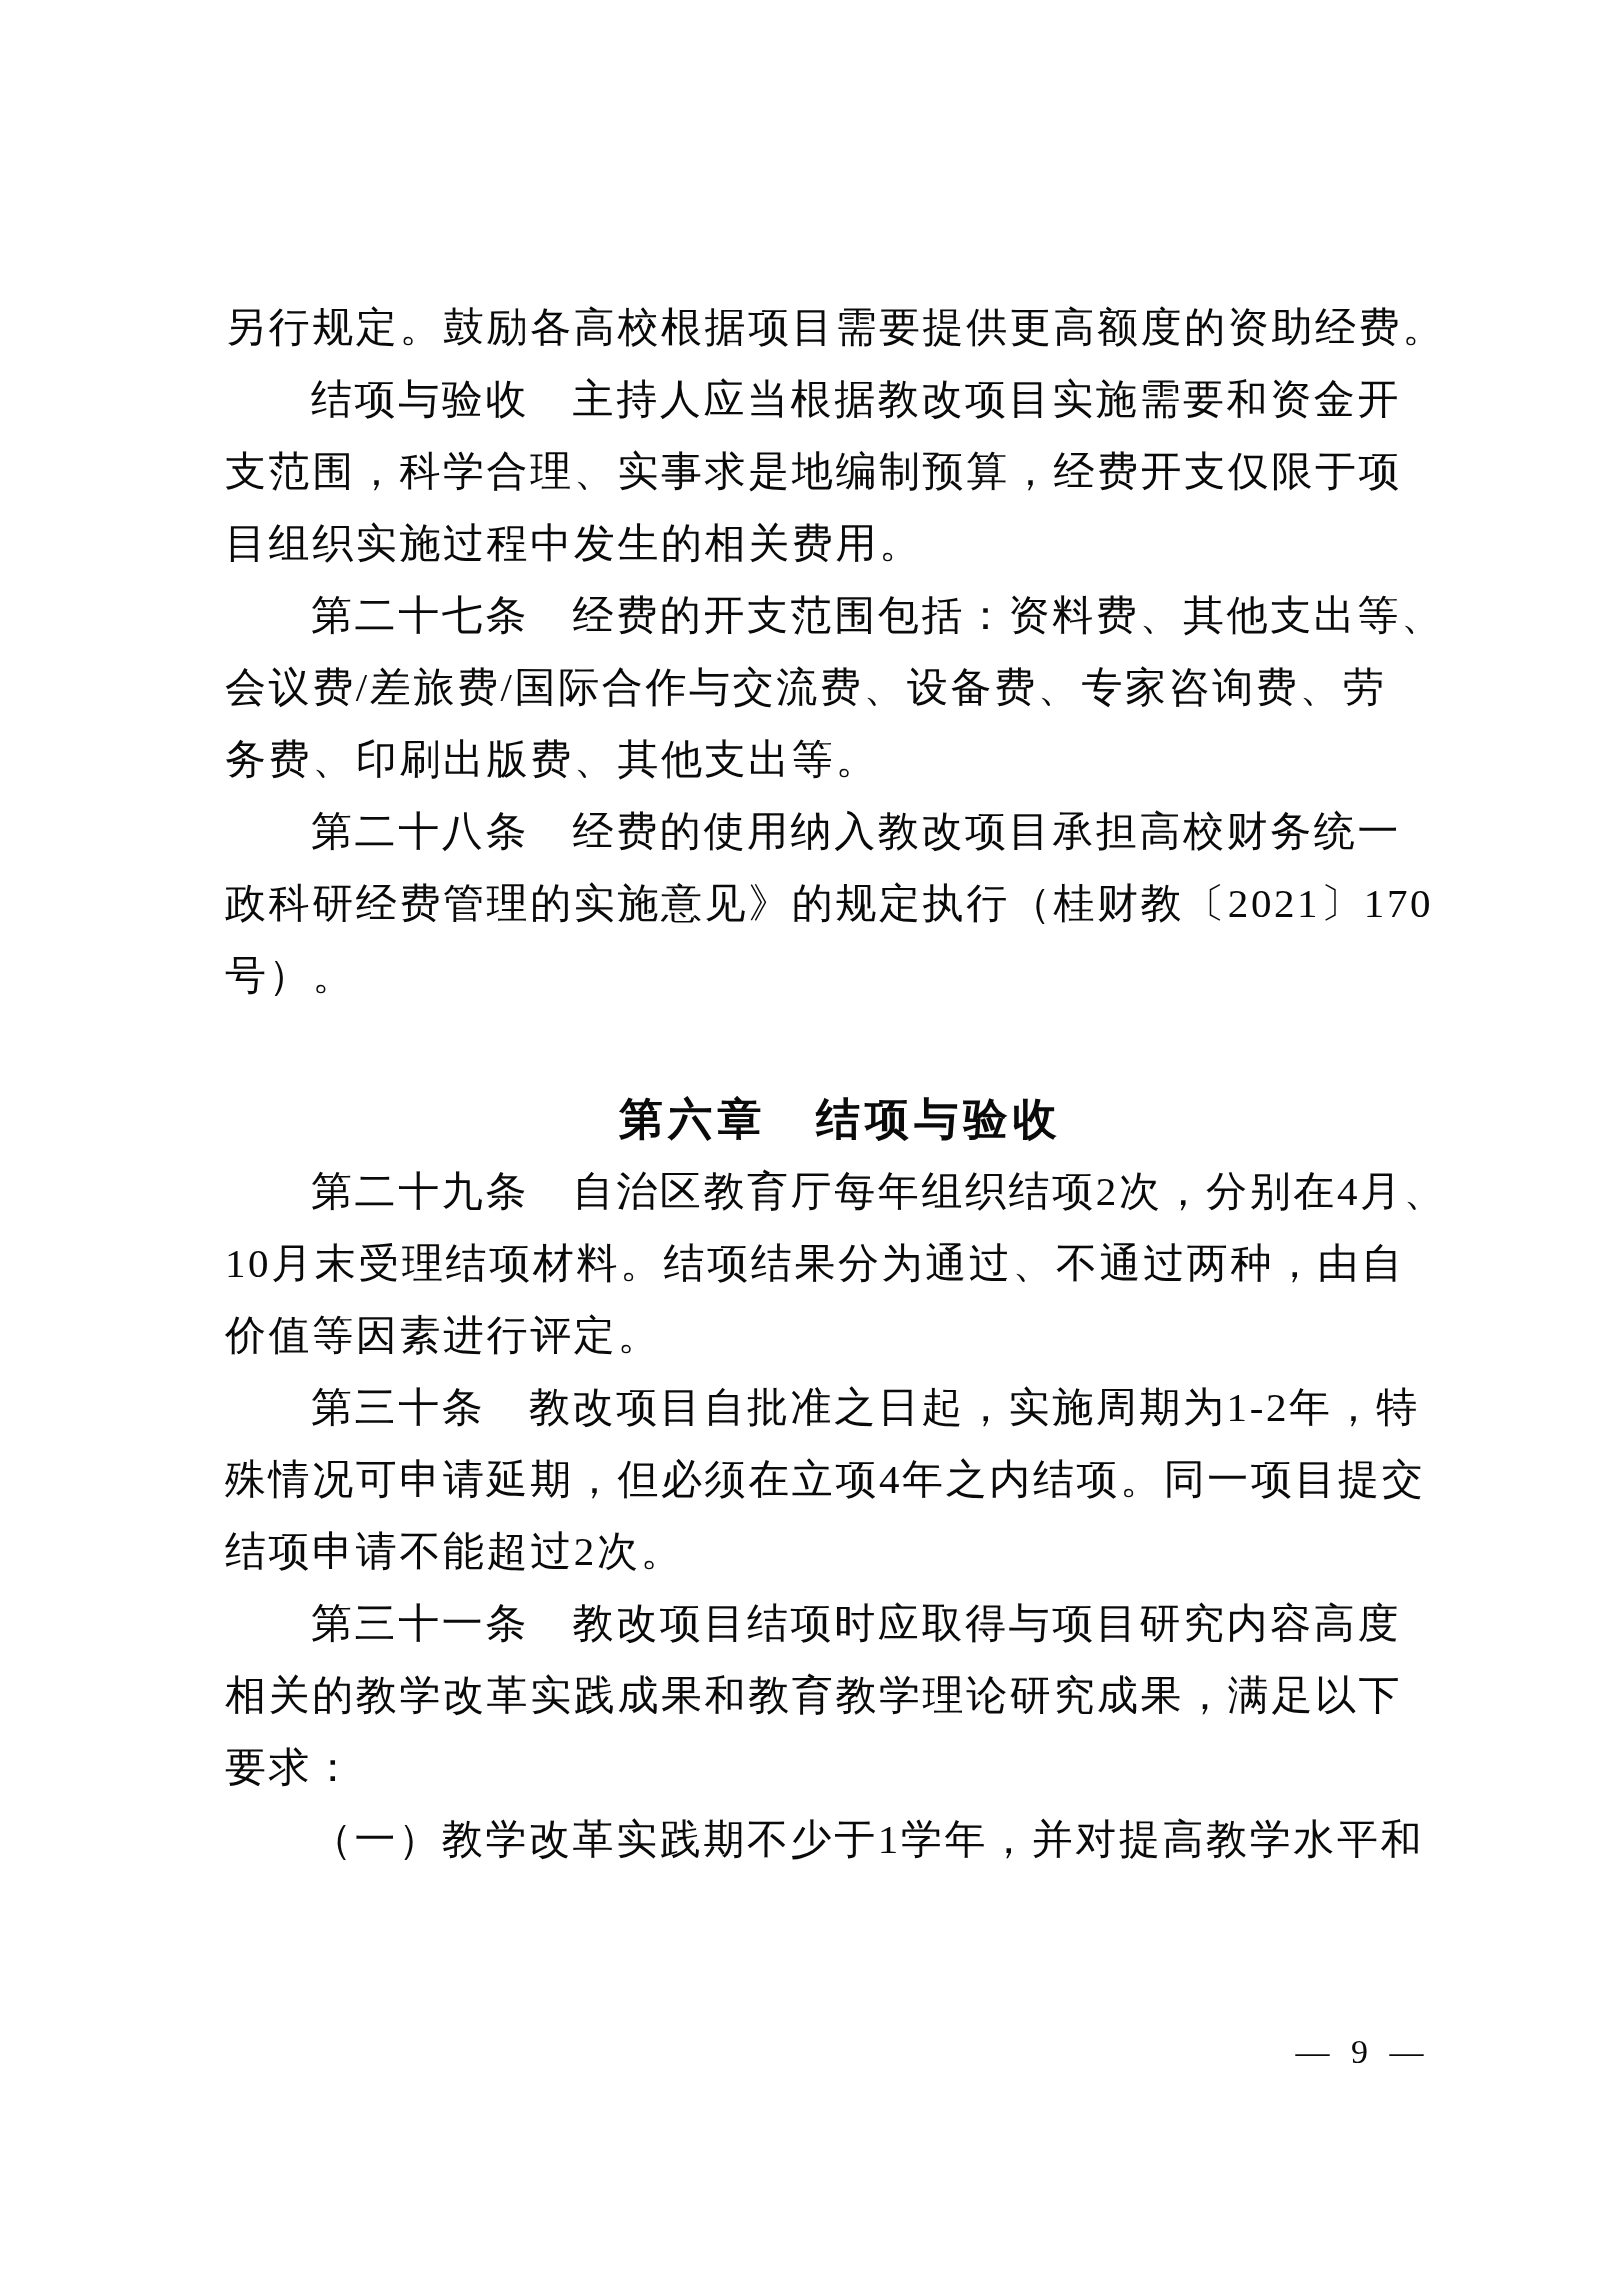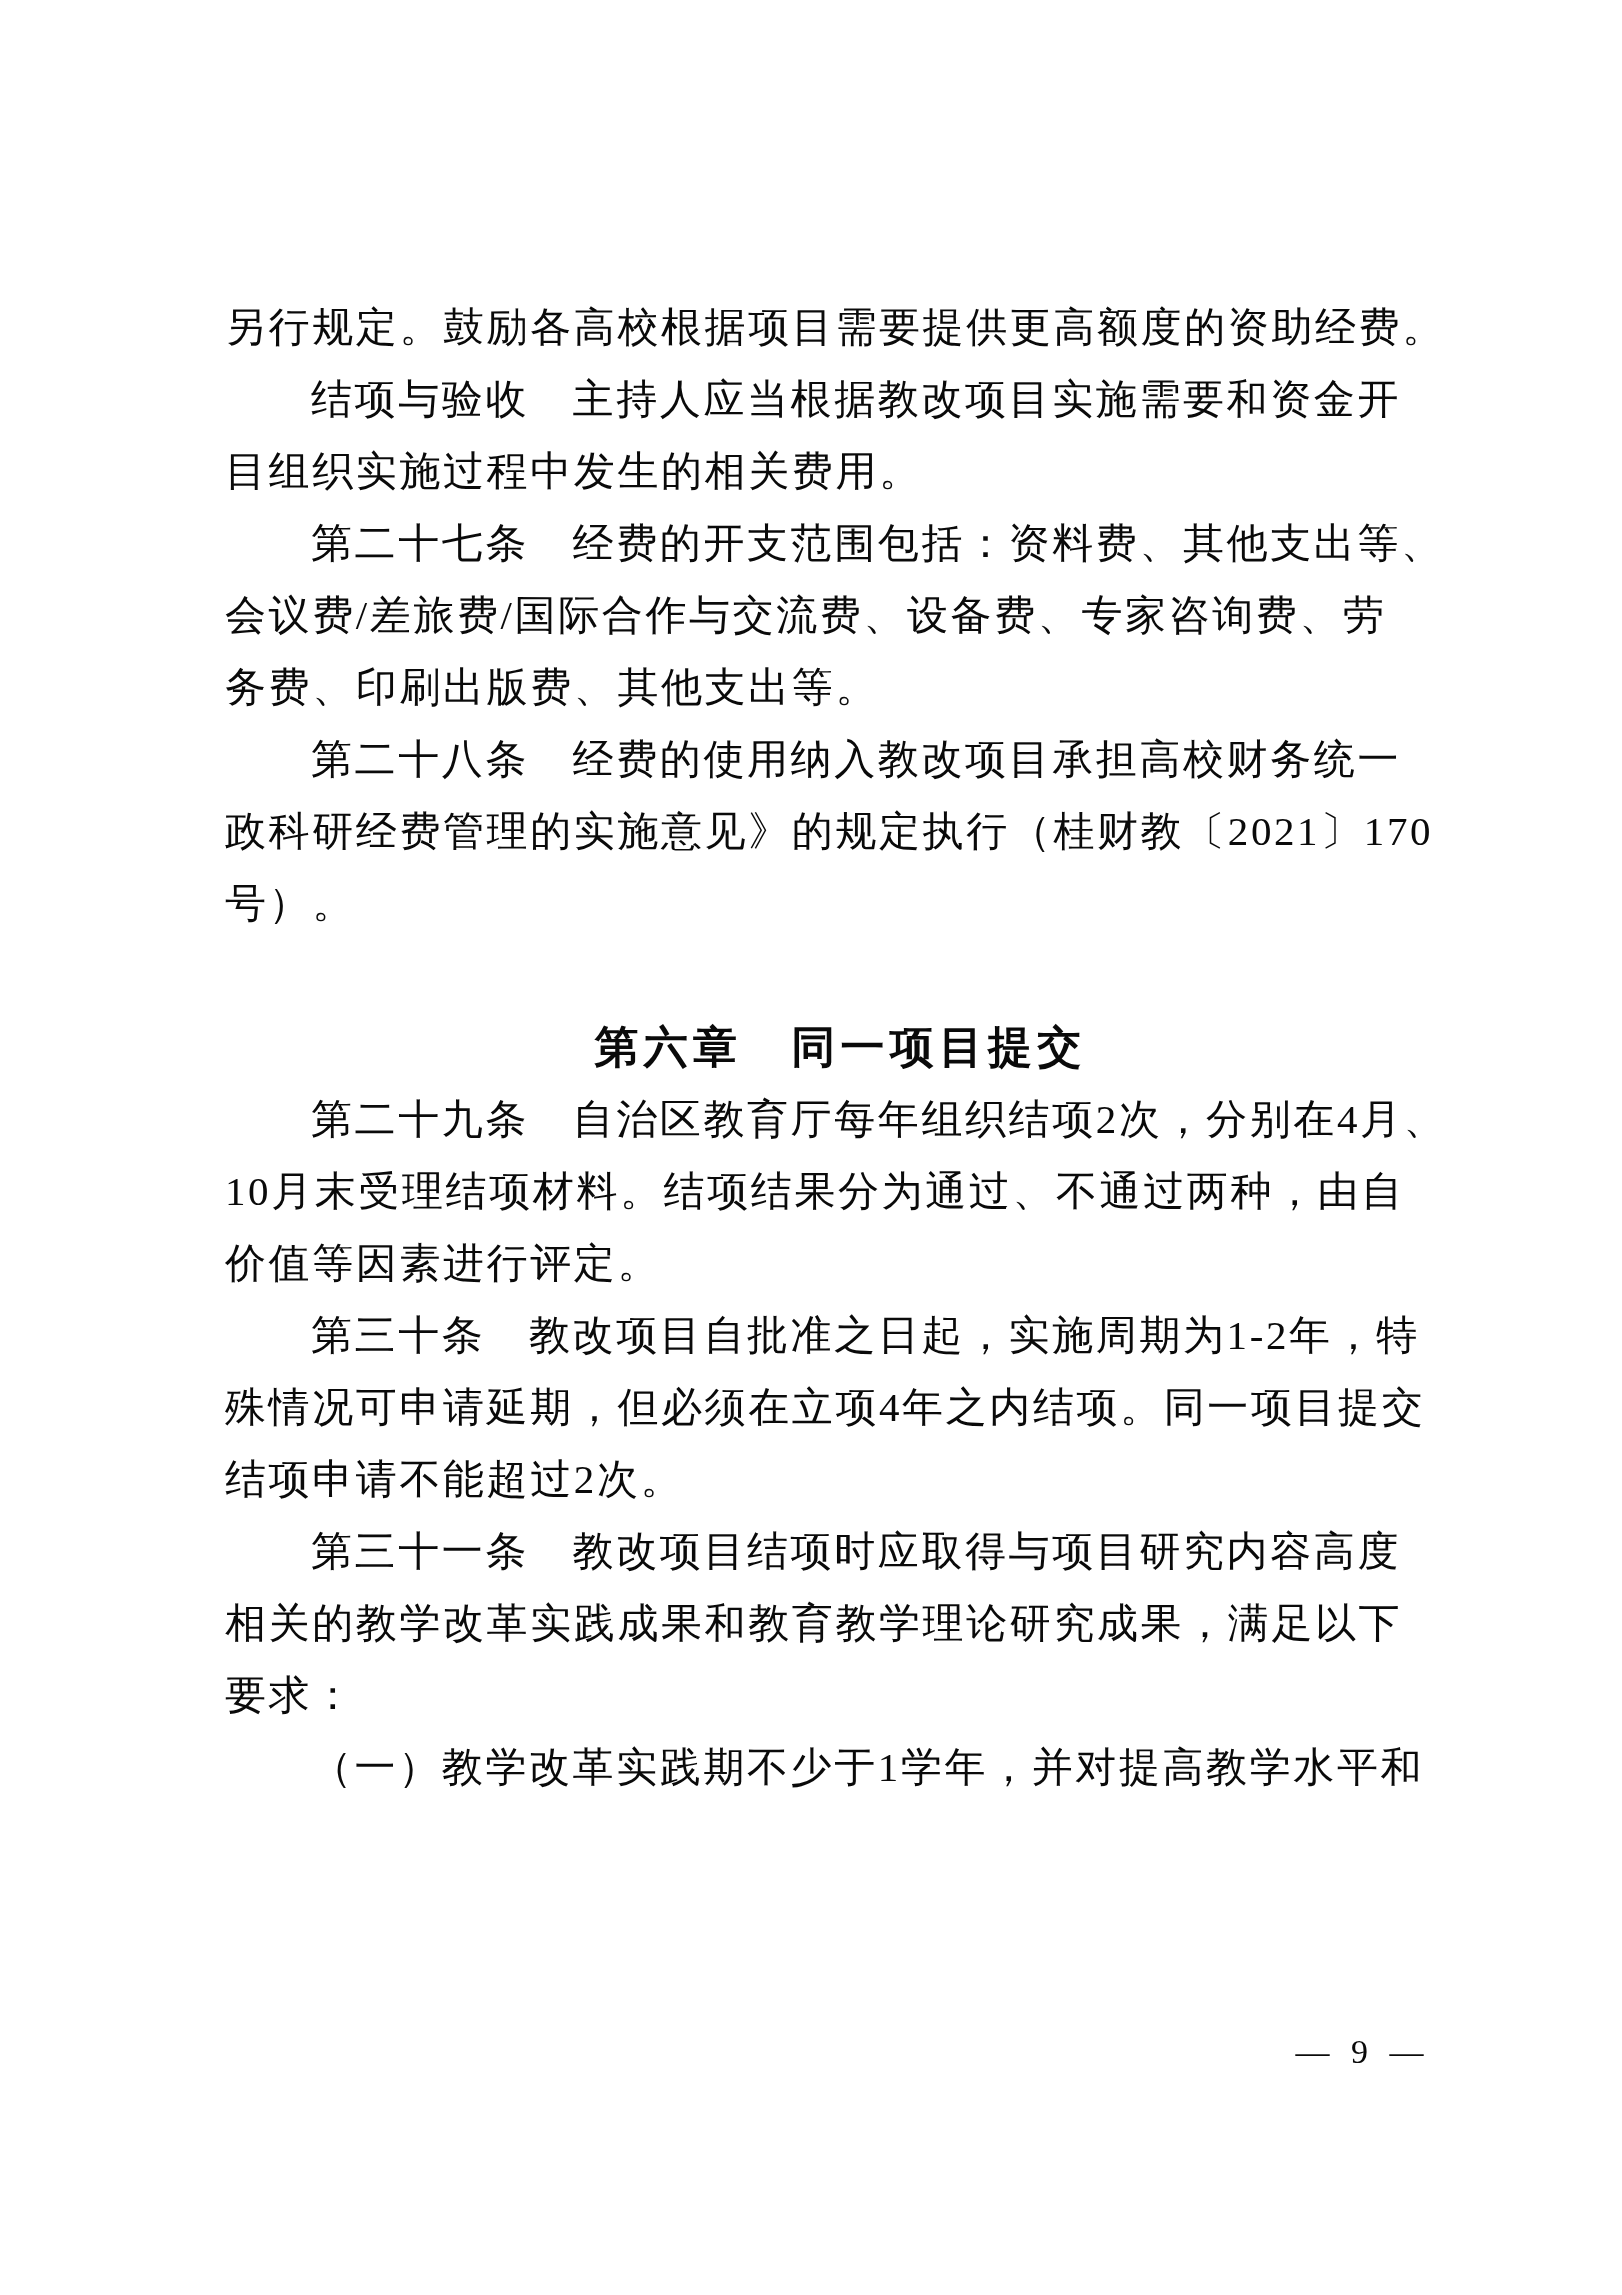--- a/index.html
+++ b/index.html
@@ -50,31 +50,32 @@
     font-family: "Liberation Serif", "DejaVu Serif", serif;
   }
 </style>
 </head>
 <body>
 
 <div class="page">
 
   <div class="line">另行规定。鼓励各高校根据项目需要提供更高额度的资助经费。</div>
   <div class="line indent">结项与验收　主持人应当根据教改项目实施需要和资金开</div>
+  <div class="line">支范围，科学合理、实事求是地编制预算，经费开支仅限于项</div>
   <div class="line">目组织实施过程中发生的相关费用。</div>
   <div class="line indent">第二十七条　经费的开支范围包括：资料费、其他支出等、</div>
   <div class="line">会议费/差旅费/国际合作与交流费、设备费、专家咨询费、劳</div>
   <div class="line">务费、印刷出版费、其他支出等。</div>
   <div class="line indent">第二十八条　经费的使用纳入教改项目承担高校财务统一</div>
   <div class="line">政科研经费管理的实施意见》的规定执行（桂财教〔2021〕170</div>
   <div class="line">号）。</div>
 
   <div class="spacer"></div>
 
-  <div class="chapter-heading">第六章　同一项目提交</div>
+  <div class="chapter-heading">第六章　结项与验收</div>
 
   <div class="line indent">第二十九条　自治区教育厅每年组织结项2次，分别在4月、</div>
   <div class="line">10月末受理结项材料。结项结果分为通过、不通过两种，由自</div>
   <div class="line">价值等因素进行评定。</div>
   <div class="line indent">第三十条　教改项目自批准之日起，实施周期为1-2年，特</div>
   <div class="line">殊情况可申请延期，但必须在立项4年之内结项。同一项目提交</div>
   <div class="line">结项申请不能超过2次。</div>
   <div class="line indent">第三十一条　教改项目结项时应取得与项目研究内容高度</div>
   <div class="line">相关的教学改革实践成果和教育教学理论研究成果，满足以下</div>
   <div class="line">要求：</div>

